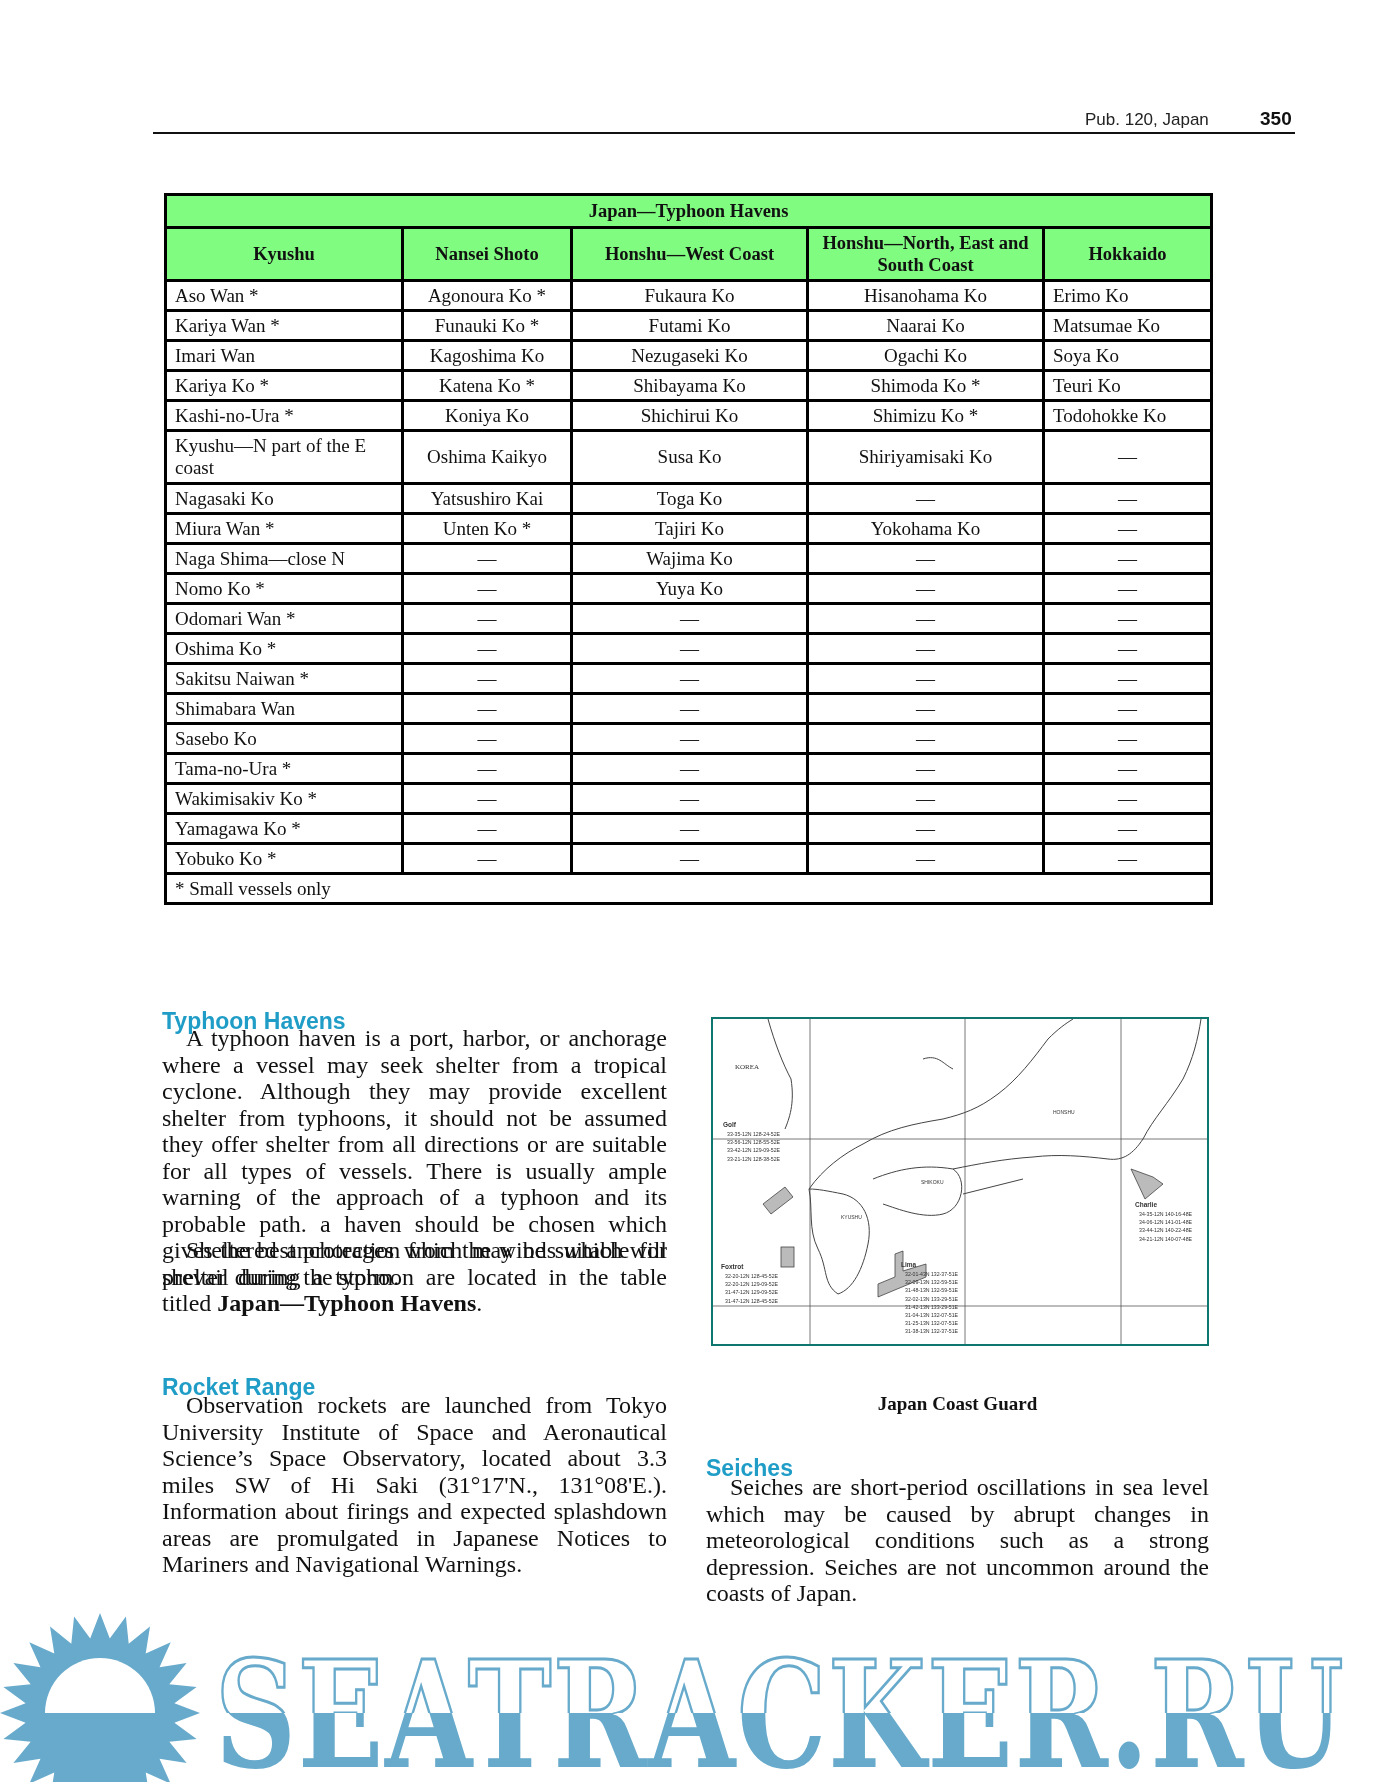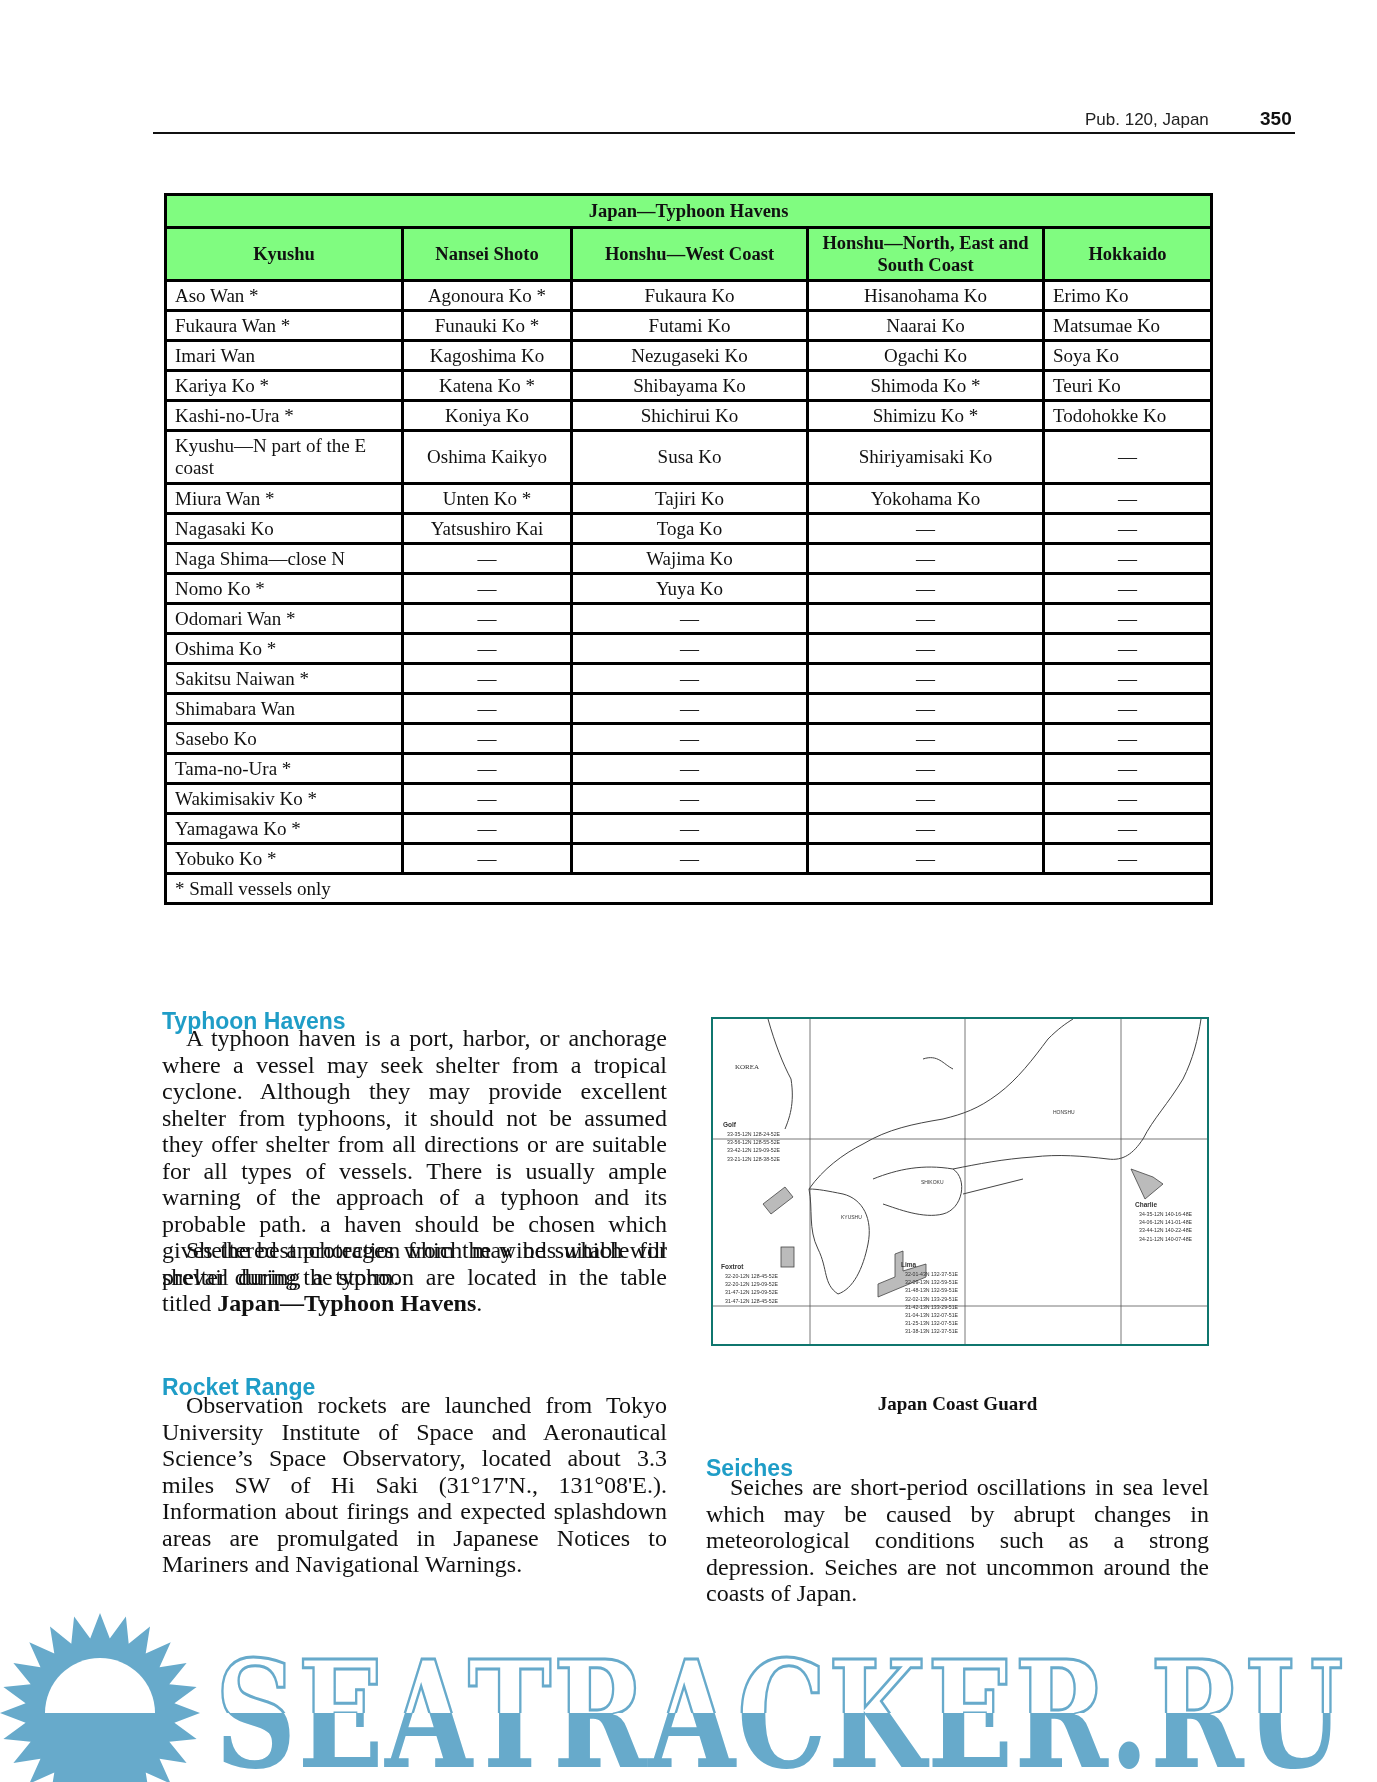--- a/index.html
+++ b/index.html
@@ -58,21 +58,21 @@
   </thead>
   <tbody id="table-body">
       <tr>
         <td>Aso Wan *</td>
         <td class="c">Agonoura Ko *</td>
         <td class="c">Fukaura Ko</td>
         <td class="c">Hisanohama Ko</td>
         <td>Erimo Ko</td>
       </tr>
       <tr>
-        <td>Fukaura Wan *</td>
+        <td>Kariya Wan *</td>
         <td class="c">Funauki Ko *</td>
         <td class="c">Futami Ko</td>
         <td class="c">Naarai Ko</td>
         <td>Matsumae Ko</td>
       </tr>
       <tr>
         <td>Imari Wan</td>
         <td class="c">Kagoshima Ko</td>
         <td class="c">Nezugaseki Ko</td>
         <td class="c">Ogachi Ko</td>
@@ -93,31 +93,31 @@
         <td>Todohokke Ko</td>
       </tr>
       <tr class="tall">
         <td>Kyushu—N part of the E coast</td>
         <td class="c">Oshima Kaikyo</td>
         <td class="c">Susa Ko</td>
         <td class="c">Shiriyamisaki Ko</td>
         <td class="c">—</td>
       </tr>
       <tr>
+        <td>Nagasaki Ko</td>
+        <td class="c">Yatsushiro Kai</td>
+        <td class="c">Toga Ko</td>
+        <td class="c">—</td>
+        <td class="c">—</td>
+      </tr>
+      <tr>
         <td>Miura Wan *</td>
         <td class="c">Unten Ko *</td>
         <td class="c">Tajiri Ko</td>
         <td class="c">Yokohama Ko</td>
-        <td class="c">—</td>
-      </tr>
-      <tr>
-        <td>Nagasaki Ko</td>
-        <td class="c">Yatsushiro Kai</td>
-        <td class="c">Toga Ko</td>
-        <td class="c">—</td>
         <td class="c">—</td>
       </tr>
       <tr>
         <td>Naga Shima—close N</td>
         <td class="c">—</td>
         <td class="c">Wajima Ko</td>
         <td class="c">—</td>
         <td class="c">—</td>
       </tr>
       <tr>

